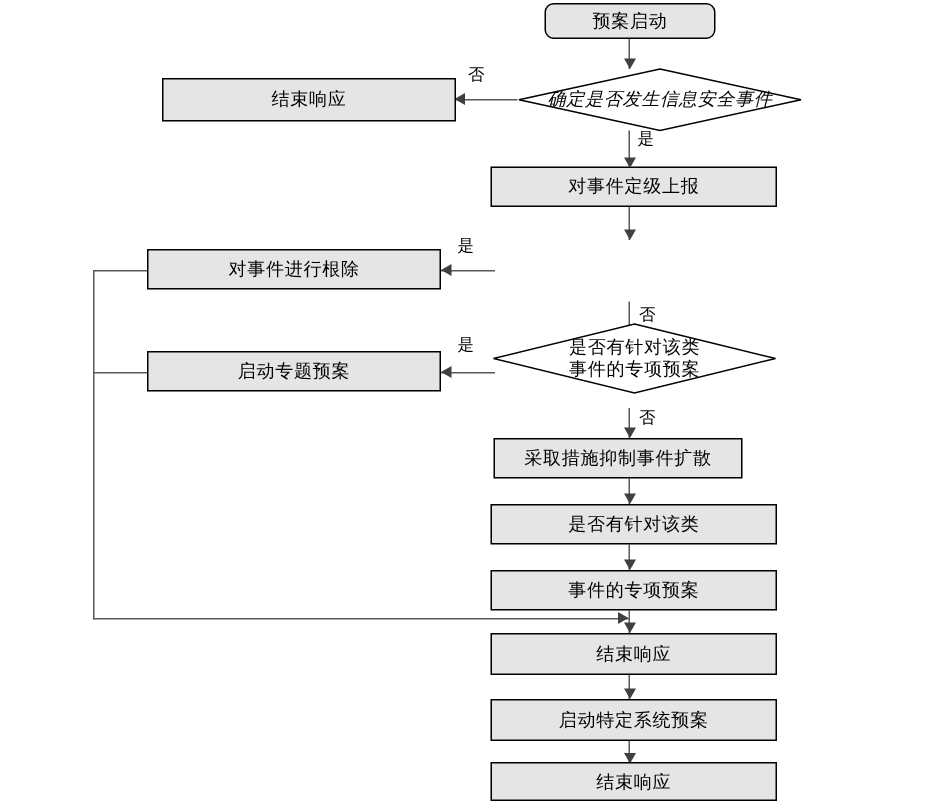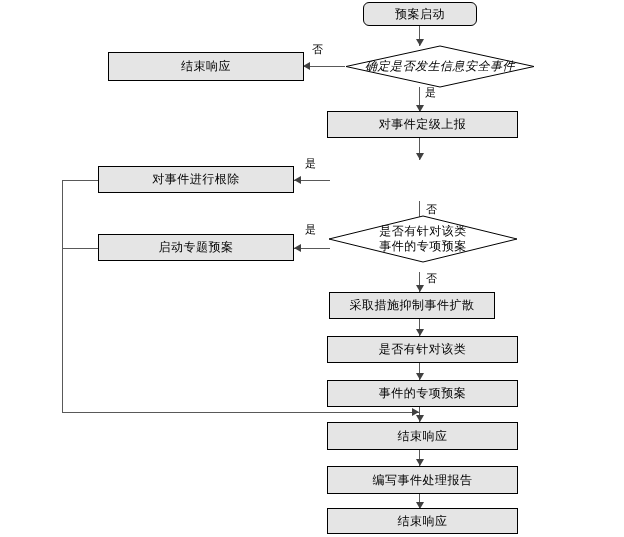--- a/index.html
+++ b/index.html
@@ -183,17 +183,17 @@
   <div class="node" style="left:98px; top:234px; width:196px; height:27px;">启动专题预案</div>
 
   <div class="node" style="left:309px; top:292px; width:166px; height:27px;margin-left:20px;">采取措施抑制事件扩散</div>
 
   <div class="node" style="left:327px; top:336px; width:191px; height:27px;">是否有针对该类</div>
 
   <div class="node" style="left:327px; top:380px; width:191px; height:27px;">事件的专项预案</div>
 
   <div class="node" style="left:327px; top:422px; width:191px; height:28px;">结束响应</div>
 
-  <div class="node" style="left:327px; top:466px; width:191px; height:28px;">编写事件处理报告</div>
+  <div class="node" style="left:327px; top:466px; width:191px; height:28px;">启动特定系统预案</div>
 
   <div class="node" style="left:327px; top:508px; width:191px; height:26px;">结束响应</div>
 
 </div>
 
 </body></html>

